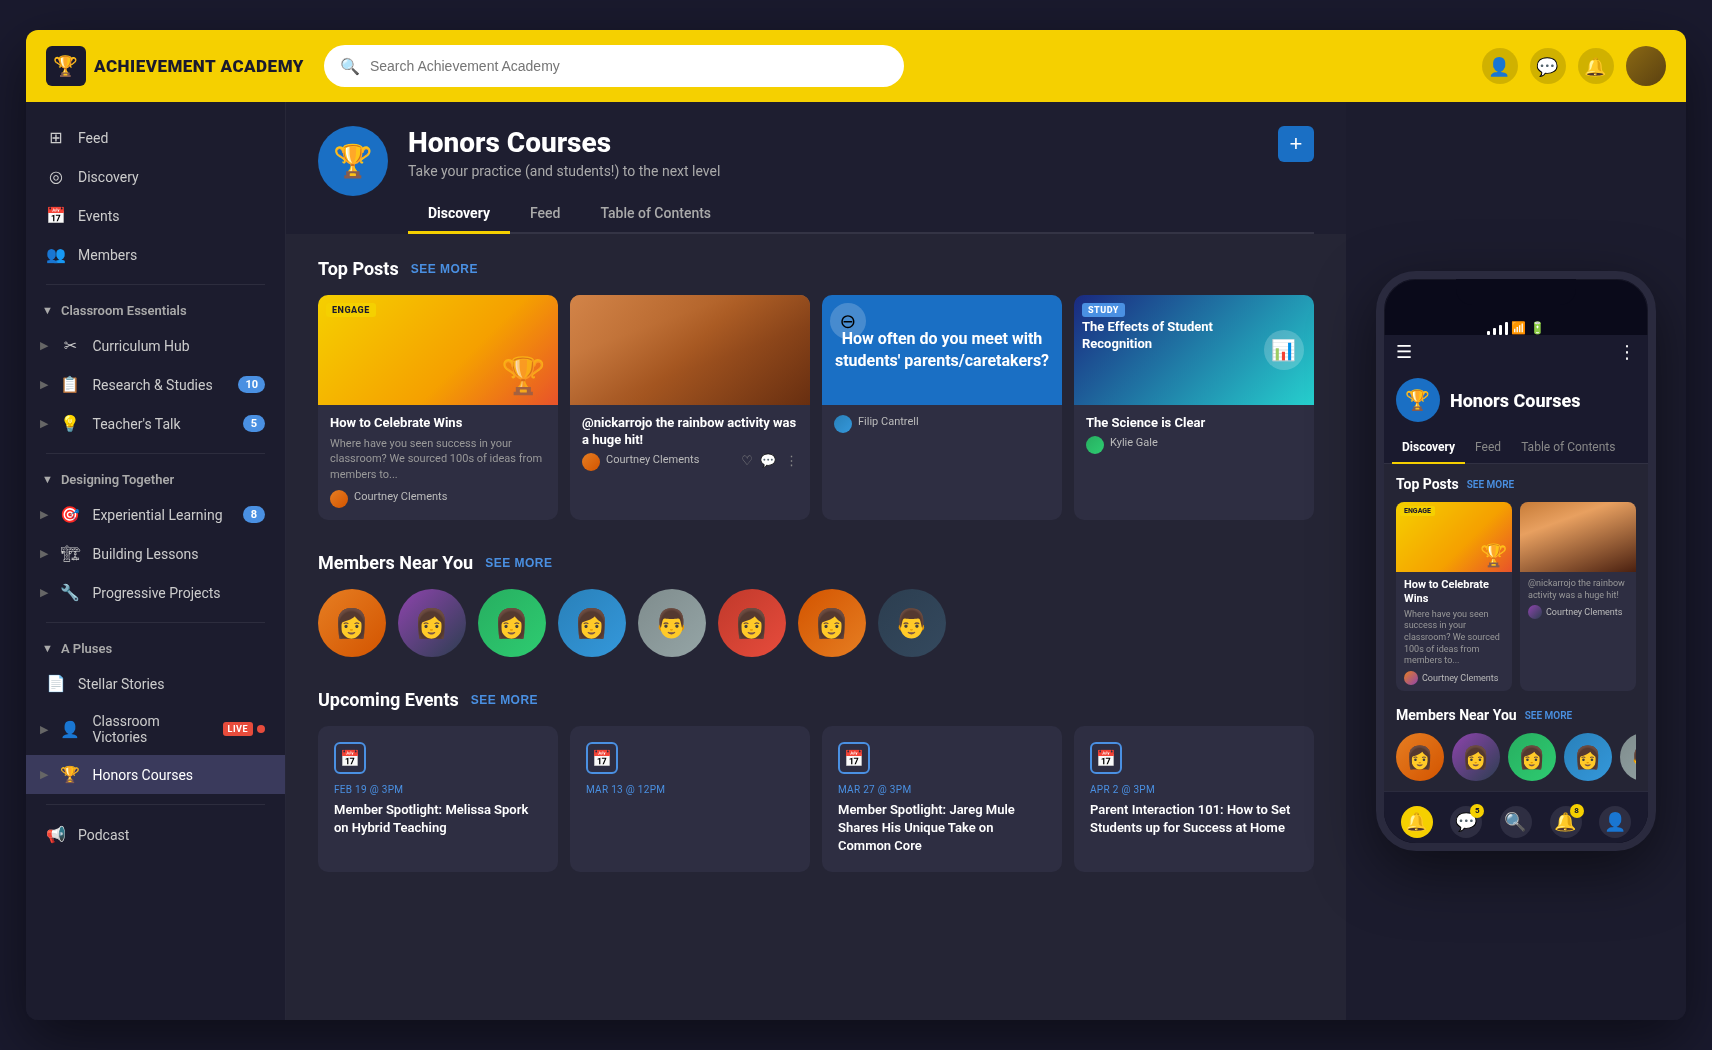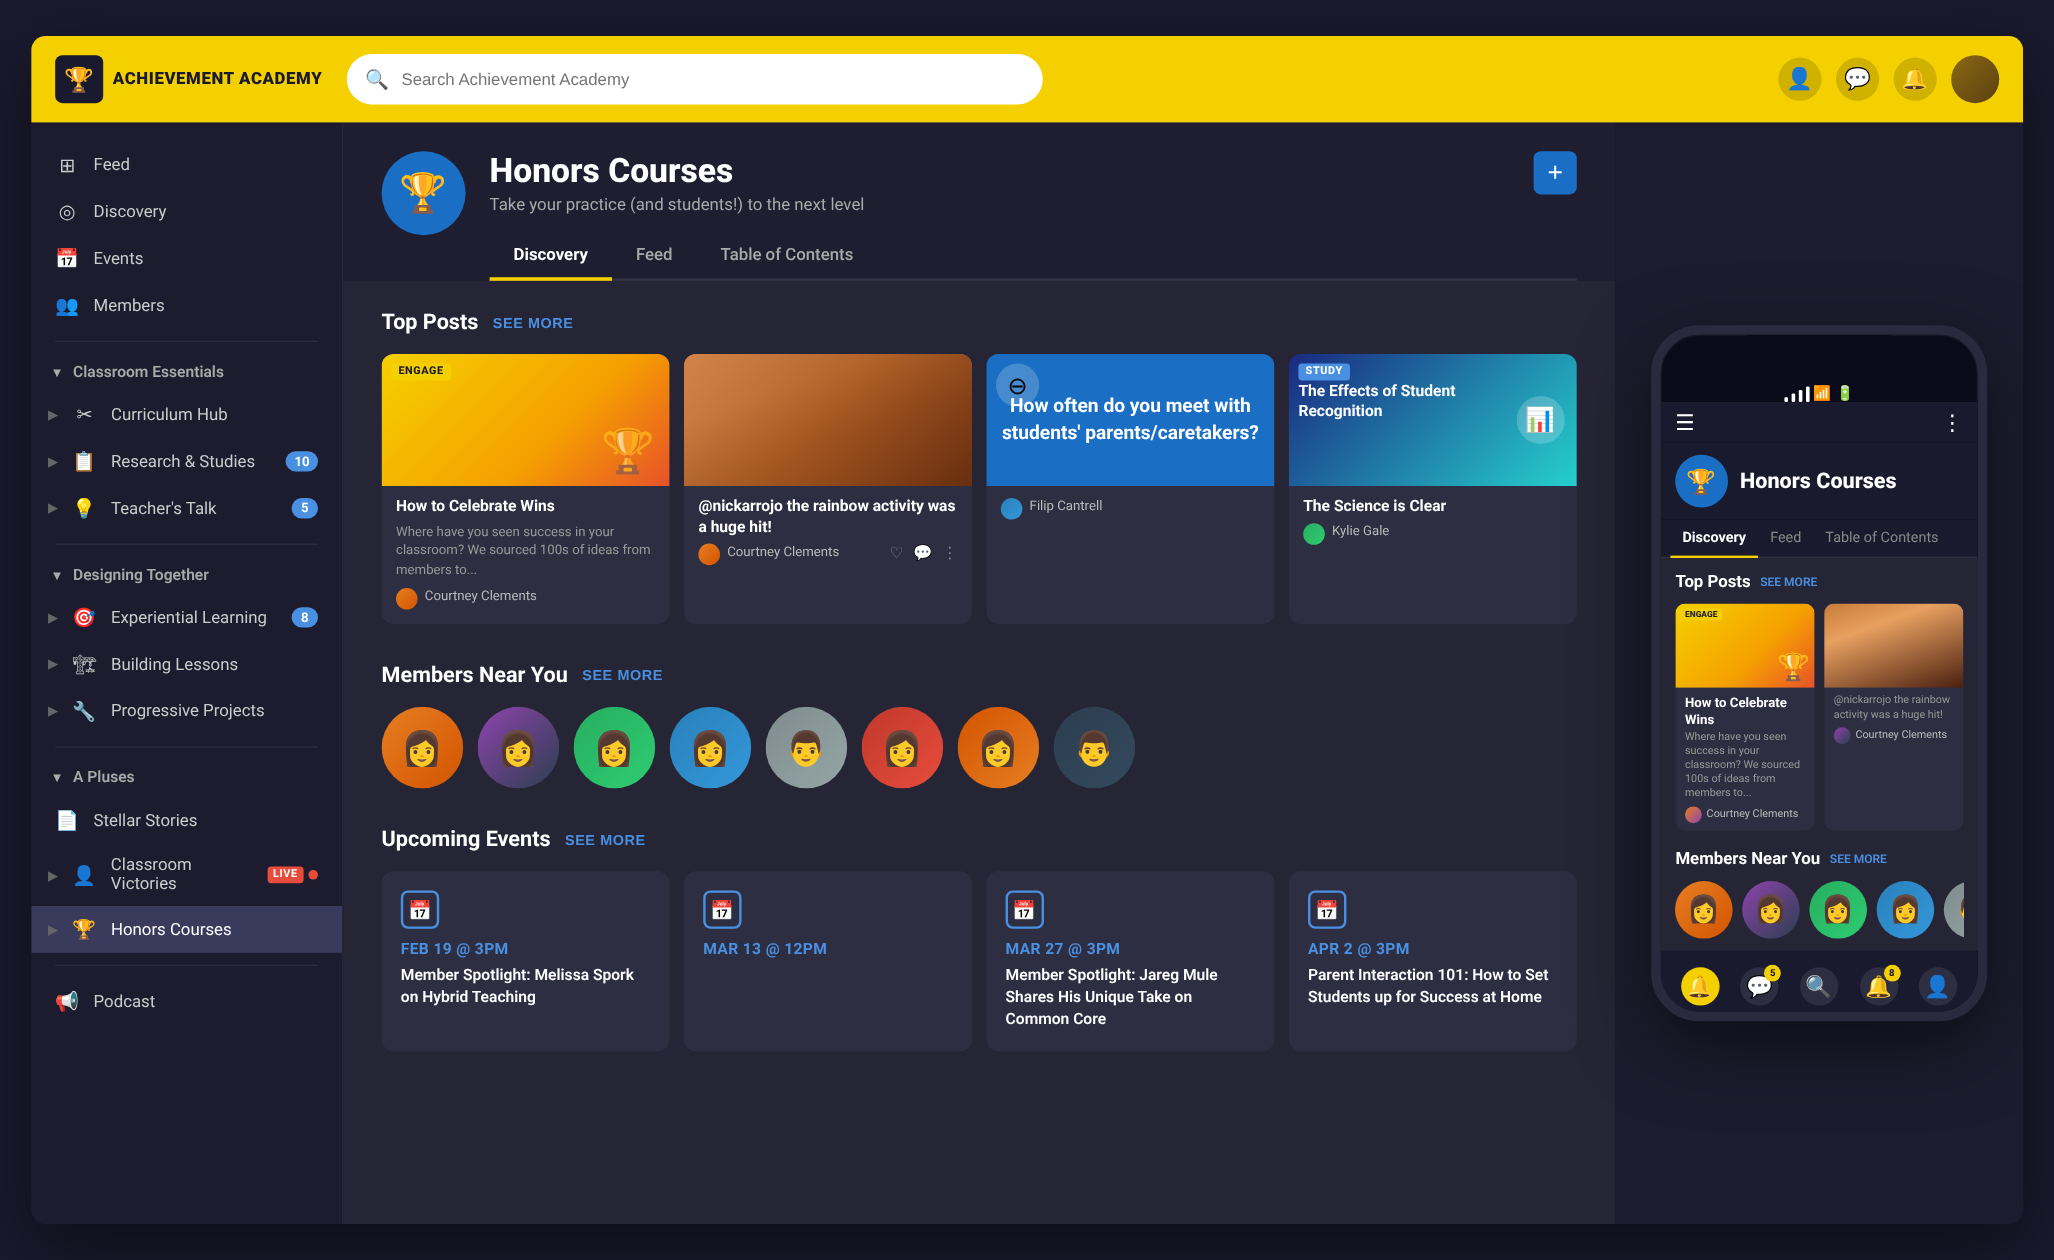--- a/index.html
+++ b/index.html
@@ -51,21 +51,21 @@
       background: #1a1a2e;
       border-radius: 6px;
       display: flex;
       align-items: center;
       justify-content: center;
       font-size: 20px;
     }
 
     .logo-text {
       font-weight: 900;
-      font-size: 14px;
+      font-size: 17px;
       line-height: 1.2;
       color: #1a1a2e;
       text-transform: uppercase;
       letter-spacing: 0.5px;
     }
 
     .search-bar {
       flex: 1;
       max-width: 580px;
       height: 42px;
@@ -524,23 +524,23 @@
       border-radius: 6px;
       display: flex;
       align-items: center;
       justify-content: center;
       color: #4a90e2;
       font-size: 16px;
       margin-bottom: 10px;
     }
 
     .event-date {
-      font-size: 13px;
+      font-size: 10px;
       color: #4a90e2;
-      font-weight: 700;
+      font-weight: 400;
       text-transform: uppercase;
       margin-bottom: 6px;
       letter-spacing: 0.3px;
     }
 
     .event-title {
       font-size: 13px;
       font-weight: 600;
       color: white;
       line-height: 1.4;

